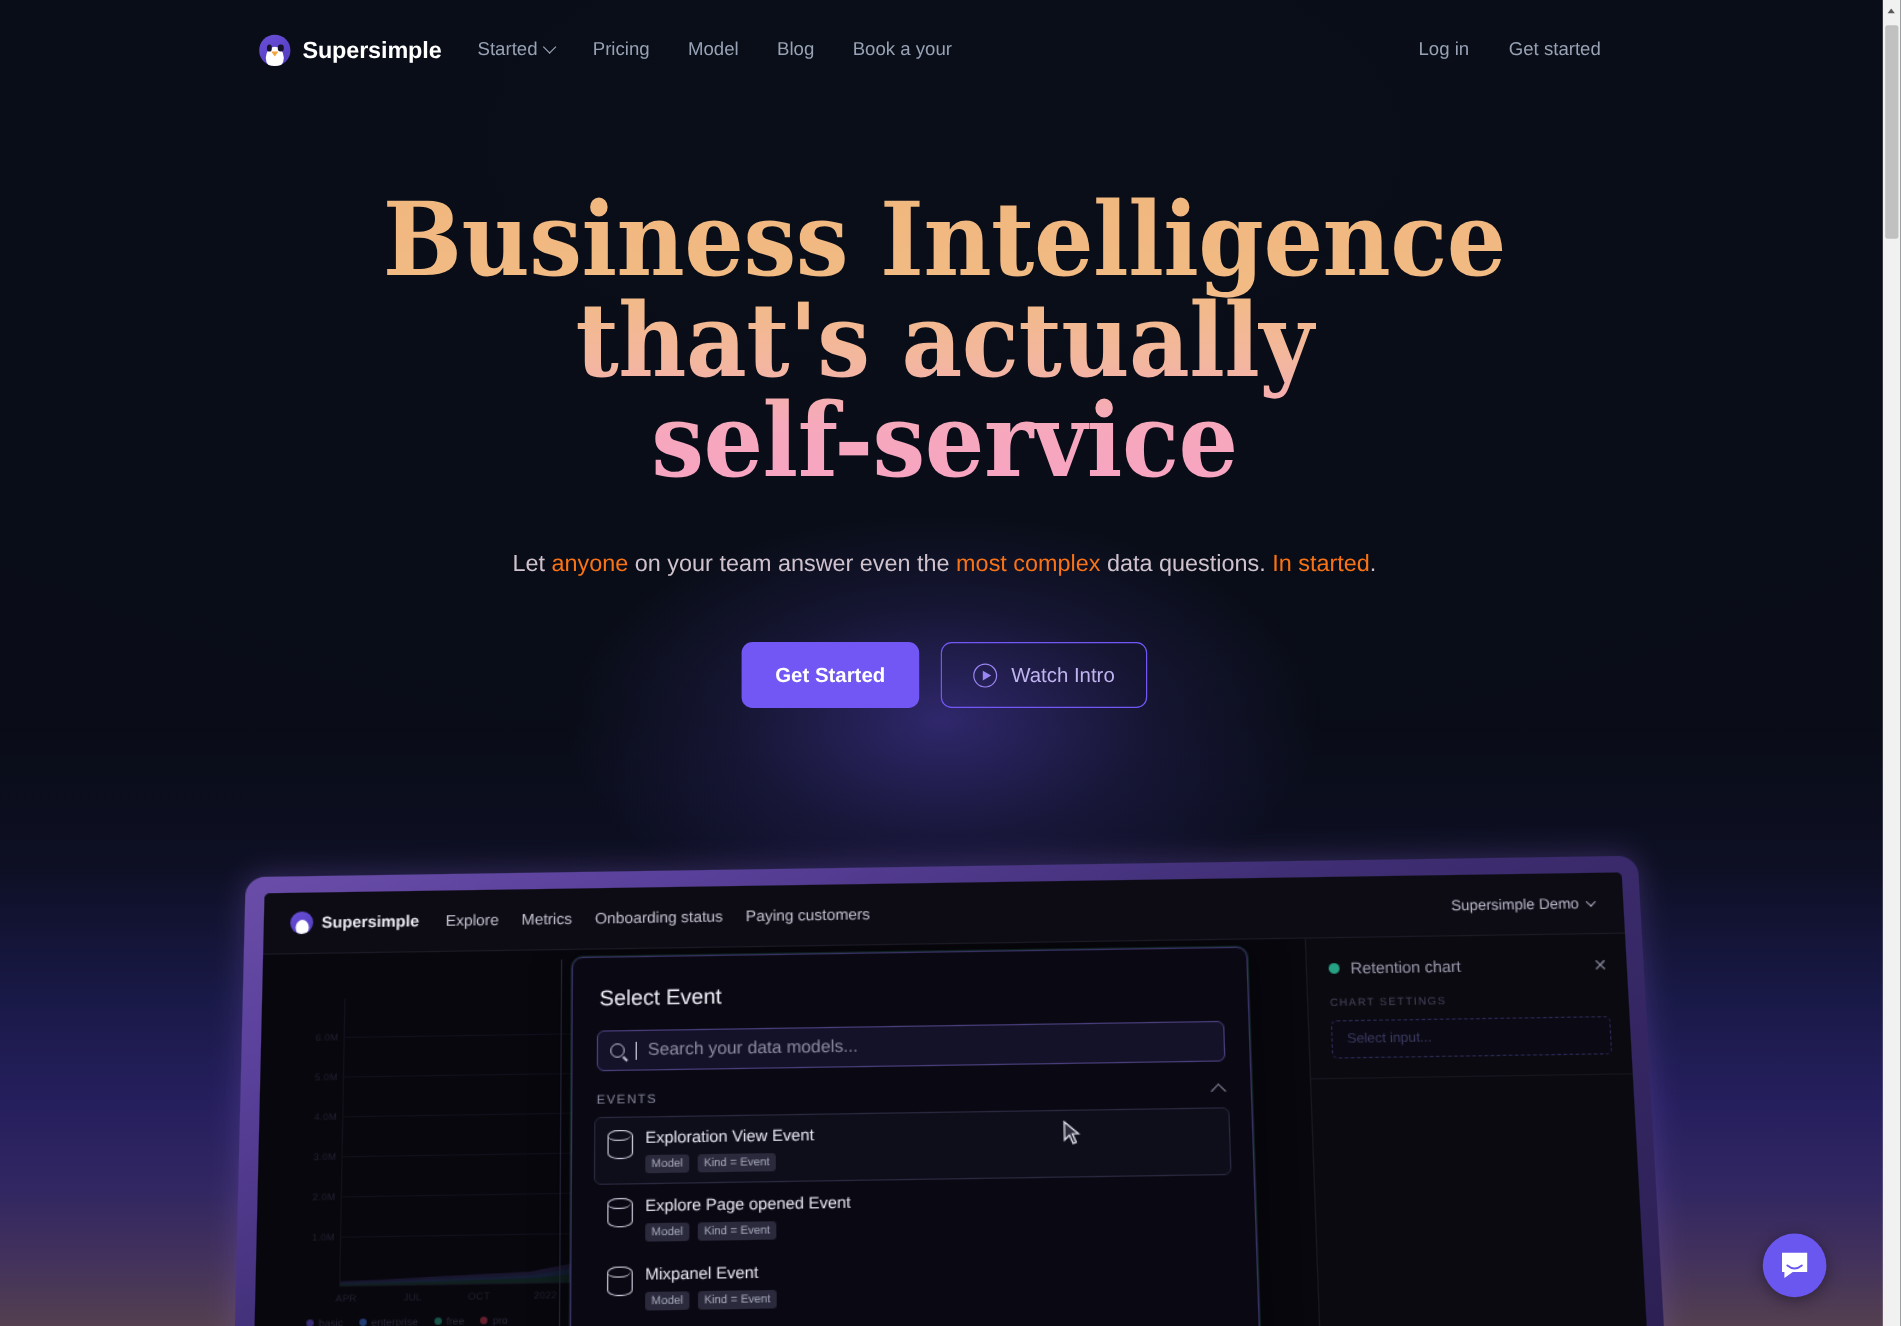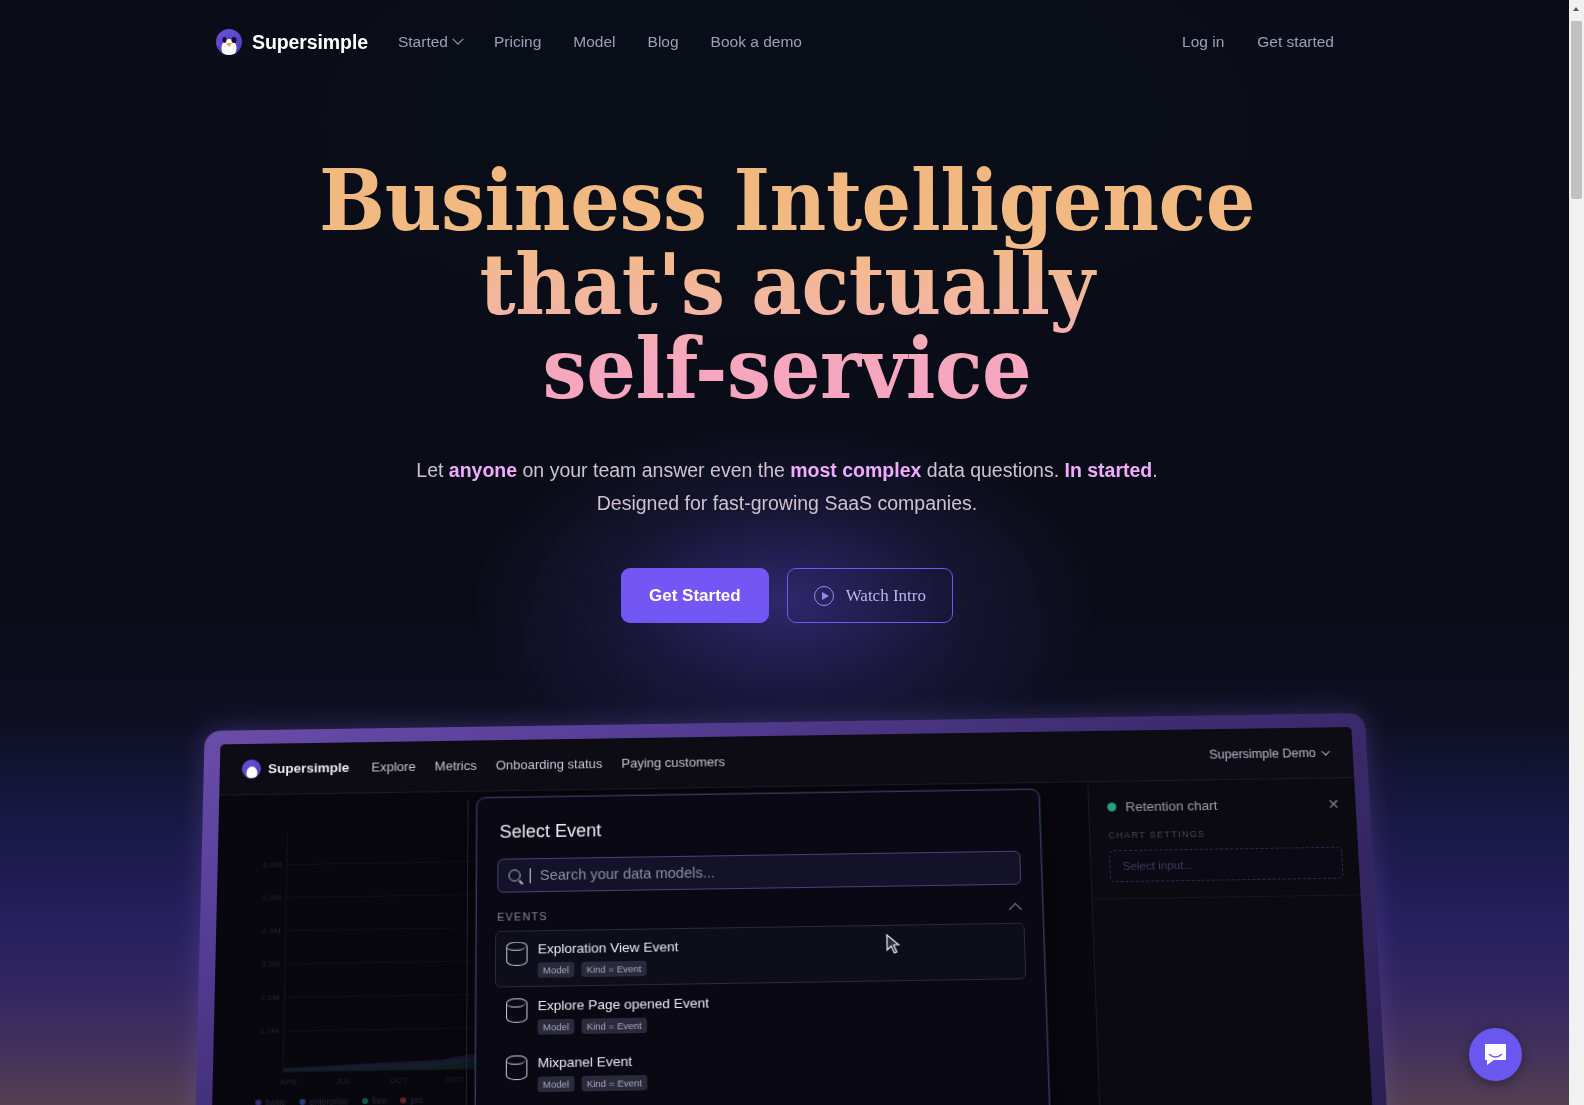--- a/index.html
+++ b/index.html
@@ -180,21 +180,21 @@
     color: transparent;
     -webkit-text-fill-color: transparent;
     transform: scaleX(0.92);
   }
   .hero-sub {
     margin-top: 44px;
     color: #cfc2cd;
     font-size: 19.5px;
     line-height: 33px;
   }
-  .hero-sub b { color: #f0abfc; font-weight: 700; text-align: right; }
+  .hero-sub b { color: #f97316; font-weight: 400; text-align: right; }
 
   .hero-cta {
     margin-top: 48px;
     display: flex;
     justify-content: center;
     align-items: center;
     gap: 18px;
   }
   .btn-primary {
     background: #7257f5;
@@ -208,21 +208,21 @@
     height: 55px;
     cursor: pointer;
   }
   .btn-secondary {
     background: transparent;
     color: #bfb4f0;
     border: 1.4px solid #7257f5;
     border-radius: 9px;
     font-size: 17px;
     font-weight: 400;
-    font-family: Liberation Serif, serif;
+    font-family: Liberation Sans, sans-serif;
     padding: 0 26px;
     height: 55px;
     display: inline-flex;
     align-items: center;
     gap: 12px;
     cursor: pointer;
   }
   .play-icon {
     width: 20px; height: 20px;
     border: 1.6px solid #9a86f3;
@@ -614,39 +614,38 @@
         <span class="brand-name">Supersimple</span>
       </a>
       <nav class="nav-links">
         <a class="nav-link" href="#">
           <span>Started</span>
           <span class="chev"></span>
         </a>
         <a class="nav-link" href="#">Pricing</a>
         <a class="nav-link" href="#">Model</a>
         <a class="nav-link" href="#">Blog</a>
-        <a class="nav-link" href="#">Book a demo</a>
+        <a class="nav-link" href="#">Book a your</a>
       </nav>
     </div>
     <div class="nav-right">
       <a class="nav-link" href="#">Log in</a>
       <a class="nav-link" href="#">Get started</a>
     </div>
   </header>
 
   <section class="hero">
     <h1 class="hero-title">
       <span>Business Intelligence</span><br>
       <span>that's actually</span><br>
       <span>self-service</span>
     </h1>
 
     <p class="hero-sub">
       <span>Let </span><b>anyone</b><span> on your team answer even the </span><b>most complex</b><span> data questions. </span><b>In started</b><span>.</span><br>
-      <span>Designed for fast-growing SaaS companies.</span>
     </p>
 
     <div class="hero-cta">
       <button class="btn-primary">Get Started</button>
       <button class="btn-secondary">
         <span class="play-icon"></span>
         <span>Watch Intro</span>
       </button>
     </div>
   </section>

